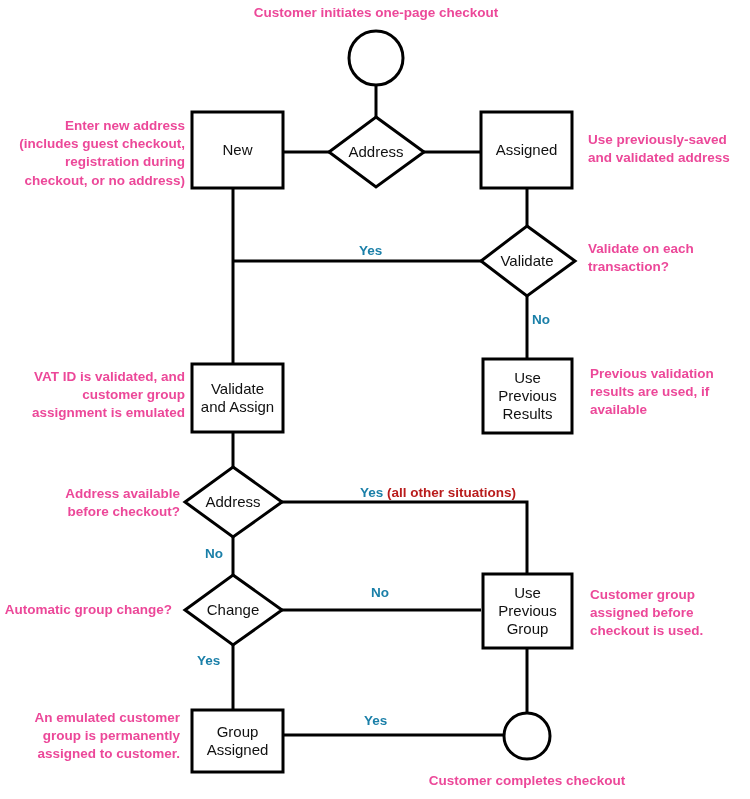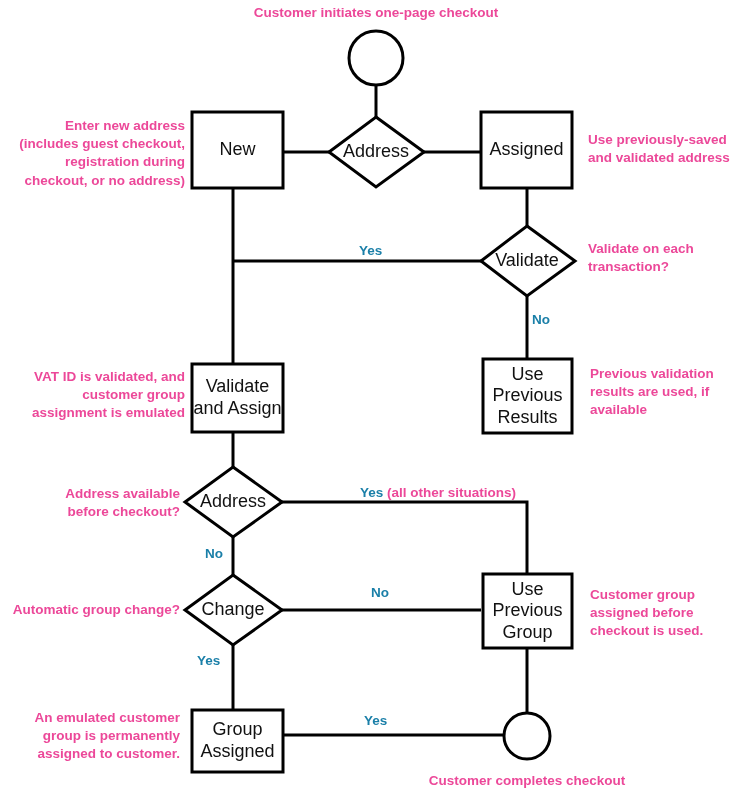--- a/index.html
+++ b/index.html
@@ -27,21 +27,21 @@
     stroke: #000000;
     stroke-width: 3;
   }
   .edge {
     stroke: #000000;
     stroke-width: 3;
     fill: none;
   }
   .node-label {
     position: absolute;
-    font-size: 18px;
+    font-size: 15px;
     color: #111111;
     text-align: center;
     line-height: 1.2;
     display: flex;
     align-items: center;
     justify-content: center;
     pointer-events: none;
   }
   .ann {
     position: absolute;
@@ -54,21 +54,21 @@
   .ann.left  { text-align: right; }
   .ann.center{ text-align: center; }
   .edge-label {
     position: absolute;
     font-size: 13.5px;
     font-weight: 700;
     color: #1a7fa8;
     white-space: nowrap;
   }
   .edge-label .plain {
-    color: #ec4899;
+    color: #b91c1c;
     font-weight: 700;
   }
 </style>
 </head>
 <body>
 
 <div id="canvas">
 
   <svg class="flow" viewBox="0 0 750 799">
 
@@ -127,21 +127,21 @@
 
   <div class="ann center" style="left:226px; top:4px; width:300px;">Customer initiates one-page checkout</div>
   <div class="ann center" style="left:377px; top:772px; width:300px;">Customer completes checkout</div>
 
   <div class="ann left" style="left:10px; top:117px; width:175px;">Enter new address<br>(includes guest checkout,<br>registration during<br>checkout, or no address)</div>
   <div class="ann right" style="left:588px; top:131px; width:160px;">Use previously-saved<br>and validated address</div>
   <div class="ann right" style="left:588px; top:240px; width:160px;">Validate on each<br>transaction?</div>
   <div class="ann left" style="left:10px; top:368px; width:175px;text-align:right;">VAT ID is validated, and<br>customer group<br>assignment is emulated</div>
   <div class="ann left" style="left:10px; top:485px; width:170px;">Address available<br>before checkout?</div>
   <div class="ann right" style="left:590px; top:365px; width:150px;">Previous validation<br>results are used, if<br>available</div>
-  <div class="ann left" style="left:10px; top:601px; width:170px;">Automatic group change?</div>
+  <div class="ann left" style="left:2px; top:601px; width:170px;">Automatic group change?</div>
   <div class="ann right" style="left:590px; top:586px; width:150px;">Customer group<br>assigned before<br>checkout is used.</div>
   <div class="ann left" style="left:10px; top:709px; width:170px;">An emulated customer<br>group is permanently<br>assigned to customer.</div>
 
   <div class="edge-label" style="left:359px; top:243px;">Yes</div>
   <div class="edge-label" style="left:532px; top:312px;">No</div>
   <div class="edge-label" style="left:360px; top:485px;"><span>Yes</span><span class="plain"> (all other situations)</span></div>
   <div class="edge-label" style="left:205px; top:546px;">No</div>
   <div class="edge-label" style="left:371px; top:585px;">No</div>
   <div class="edge-label" style="left:197px; top:653px;">Yes</div>
   <div class="edge-label" style="left:364px; top:713px;">Yes</div>

